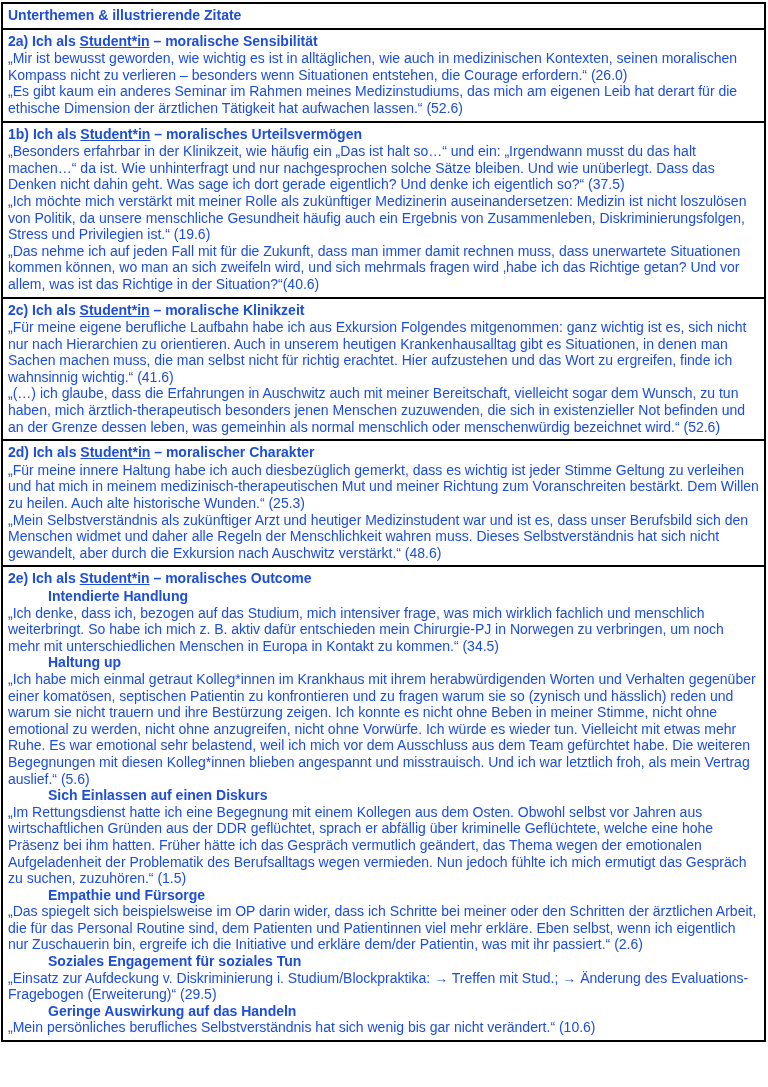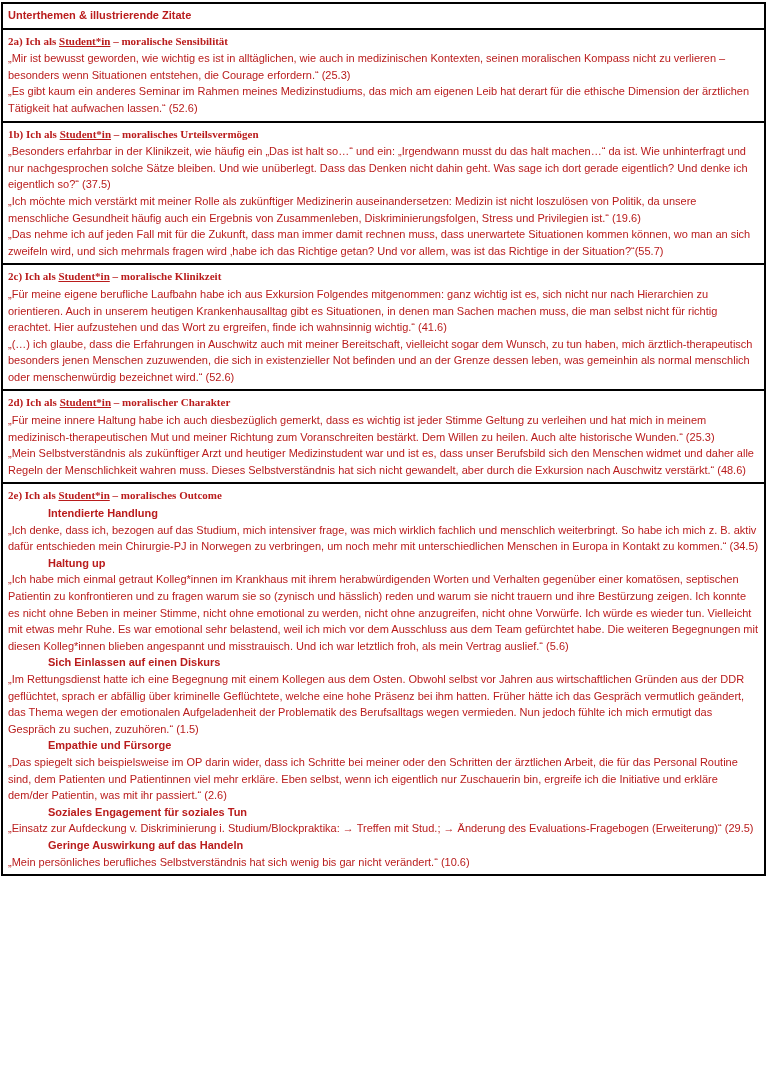--- a/index.html
+++ b/index.html
@@ -18,33 +18,32 @@
   }
   table.quotes-table {
     border-collapse: collapse;
     width: 765px;
     table-layout: fixed;
   }
   table.quotes-table td {
     border: 2px solid #000000;
     vertical-align: top;
     padding: 3px 5px 4px 5px;
-    font-size: 11px;
+    font-size: 14px;
     line-height: 16.6px;
-    color: #b91c1c;
+    color: #1d4ed8;
     word-wrap: break-word;
     margin-top: 40px;
   }
   .header-cell {
     font-weight: bold;
   }
   .section-heading {
     font-weight: bold;
     margin: 0 0 1px 0;
-    font-family: Liberation Serif, serif;
   }
   .section-heading .u {
     text-decoration: underline;
   }
   .quote {
     margin: 0;
     font-weight: normal;
   }
   .subhead {
     margin: 0;
@@ -59,30 +58,30 @@
   <table class="quotes-table">
     <tbody>
       <tr>
         <td class="header-cell">Unterthemen &amp; illustrierende Zitate</td>
       </tr>
     </tbody>
     <tbody>
         <tr>
           <td>
             <div class="section-heading"><span>2a) Ich als </span><span class="u">Student*in</span><span> – moralische Sensibilität</span></div>
-            <div class="quote">„Mir ist bewusst geworden, wie wichtig es ist in alltäglichen, wie auch in medizinischen Kontexten, seinen moralischen Kompass nicht zu verlieren – besonders wenn Situationen entstehen, die Courage erfordern.“ (25.3)</div>
+            <div class="quote">„Mir ist bewusst geworden, wie wichtig es ist in alltäglichen, wie auch in medizinischen Kontexten, seinen moralischen Kompass nicht zu verlieren – besonders wenn Situationen entstehen, die Courage erfordern.“ (26.0)</div>
             <div class="quote">„Es gibt kaum ein anderes Seminar im Rahmen meines Medizinstudiums, das mich am eigenen Leib hat derart für die ethische Dimension der ärztlichen Tätigkeit hat aufwachen lassen.“ (52.6)</div>
           </td>
         </tr>
         <tr>
           <td>
             <div class="section-heading"><span>1b) Ich als </span><span class="u">Student*in</span><span> – moralisches Urteilsvermögen</span></div>
             <div class="quote">„Besonders erfahrbar in der Klinikzeit, wie häufig ein „Das ist halt so…“ und ein: „Irgendwann musst du das halt machen…“ da ist. Wie unhinterfragt und nur nachgesprochen solche Sätze bleiben. Und wie unüberlegt. Dass das Denken nicht dahin geht. Was sage ich dort gerade eigentlich? Und denke ich eigentlich so?“ (37.5)</div>
             <div class="quote">„Ich möchte mich verstärkt mit meiner Rolle als zukünftiger Medizinerin auseinandersetzen: Medizin ist nicht loszulösen von Politik, da unsere menschliche Gesundheit häufig auch ein Ergebnis von Zusammenleben, Diskriminierungsfolgen, Stress und Privilegien ist.“ (19.6)</div>
-            <div class="quote">„Das nehme ich auf jeden Fall mit für die Zukunft, dass man immer damit rechnen muss, dass unerwartete Situationen kommen können, wo man an sich zweifeln wird, und sich mehrmals fragen wird ‚habe ich das Richtige getan? Und vor allem, was ist das Richtige in der Situation?“(55.7)</div>
+            <div class="quote">„Das nehme ich auf jeden Fall mit für die Zukunft, dass man immer damit rechnen muss, dass unerwartete Situationen kommen können, wo man an sich zweifeln wird, und sich mehrmals fragen wird ‚habe ich das Richtige getan? Und vor allem, was ist das Richtige in der Situation?“(40.6)</div>
           </td>
         </tr>
         <tr>
           <td>
             <div class="section-heading"><span>2c) Ich als </span><span class="u">Student*in</span><span> – moralische Klinikzeit</span></div>
             <div class="quote">„Für meine eigene berufliche Laufbahn habe ich aus Exkursion Folgendes mitgenommen: ganz wichtig ist es, sich nicht nur nach Hierarchien zu orientieren. Auch in unserem heutigen Krankenhausalltag gibt es Situationen, in denen man Sachen machen muss, die man selbst nicht für richtig erachtet. Hier aufzustehen und das Wort zu ergreifen, finde ich wahnsinnig wichtig.“ (41.6)</div>
             <div class="quote">„(…) ich glaube, dass die Erfahrungen in Auschwitz auch mit meiner Bereitschaft, vielleicht sogar dem Wunsch, zu tun haben, mich ärztlich-therapeutisch besonders jenen Menschen zuzuwenden, die sich in existenzieller Not befinden und an der Grenze dessen leben, was gemeinhin als normal menschlich oder menschenwürdig bezeichnet wird.“ (52.6)</div>
           </td>
         </tr>
         <tr>

